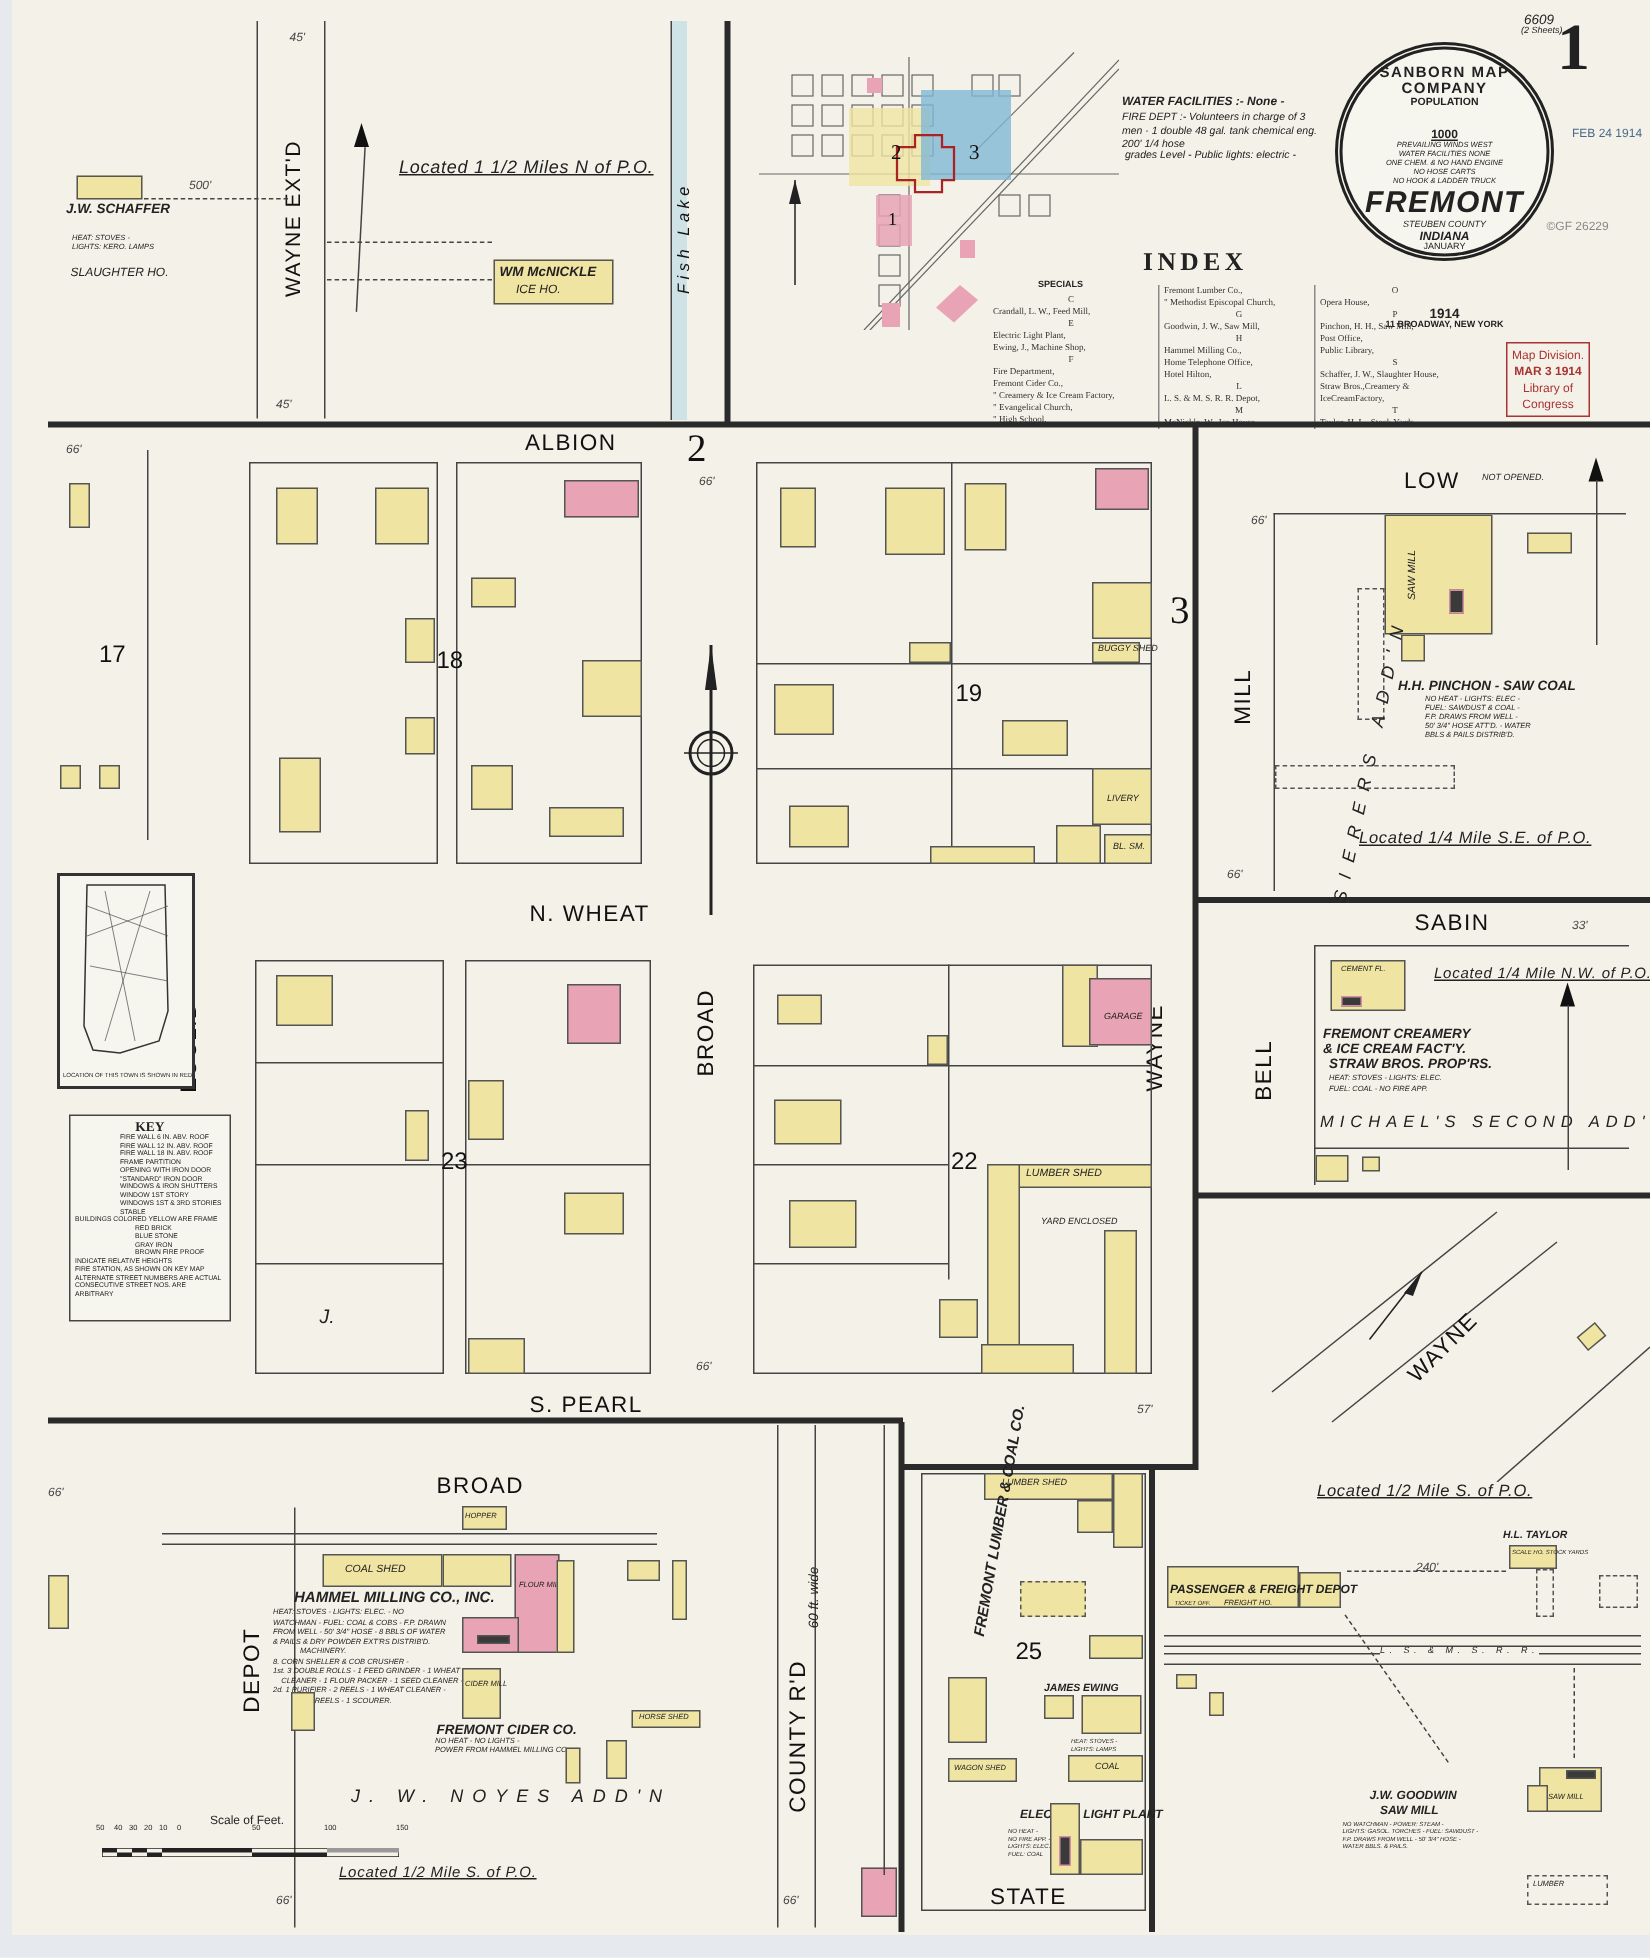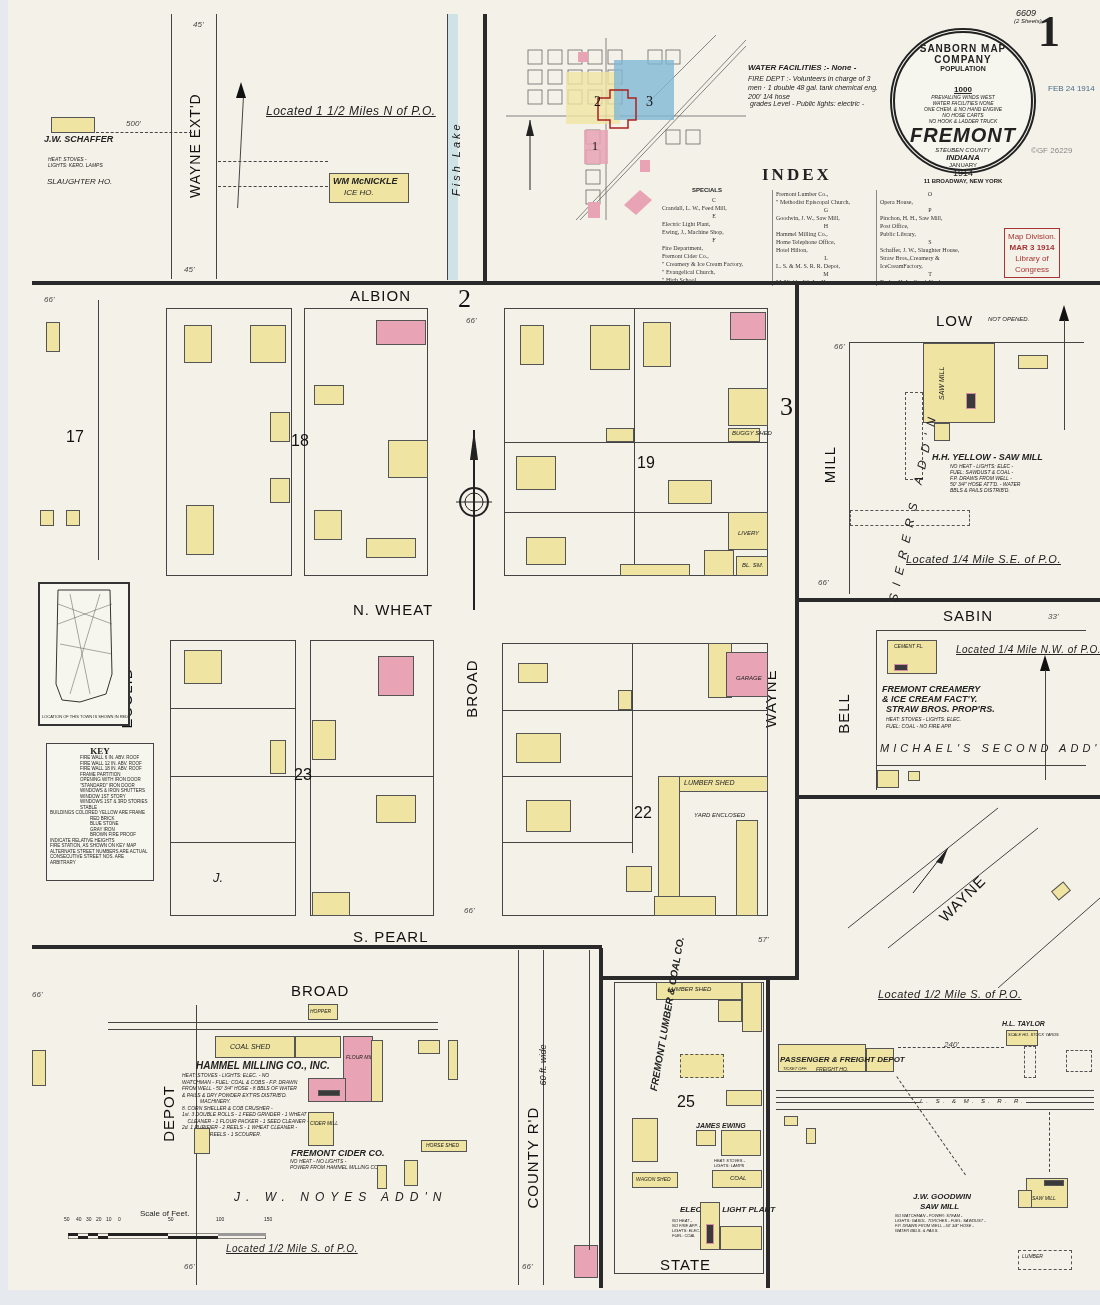--- a/index.html
+++ b/index.html
@@ -127,21 +127,21 @@
       <div>PREVAILING WINDS WEST</div>
       <div>WATER FACILITIES NONE</div>
       <div>ONE CHEM. &amp; NO HAND ENGINE</div>
       <div>NO HOSE CARTS</div>
       <div>NO HOOK &amp; LADDER TRUCK</div>
     </div>
     <div style="font-size:20px;font-weight:bold;font-style:italic;letter-spacing:1px;">FREMONT</div>
     <div style="font-size:6px;font-style:italic;">STEUBEN COUNTY</div>
     <div style="font-size:8px;font-weight:bold;font-style:italic;">INDIANA</div>
     <div style="font-size:6px;">JANUARY</div>
-    <div style="font-size:9px;font-weight:normal;">1914</div>
+    <div style="font-size:9px;font-weight:bold;margin-top:36px;">1914</div>
     <div style="font-size:6px;font-weight:bold;">11 BROADWAY, NEW YORK</div>
   </div>
   <div class="lbl" style="left:1008px;top:8px;font-size:9px;">6609</div>
   <div class="lbl" style="left:1006px;top:18px;font-size:6px;">(2 Sheets)</div>
   <div class="abs" style="left:1030px;top:6px;font-family:'Liberation Serif',serif;font-weight:bold;font-size:44px;">1</div>
   <div class="abs" style="left:1040px;top:84px;font-size:8px;color:#4a6a8a;">FEB 24 1914</div>
   <div class="abs" style="left:1023px;top:146px;font-size:8px;color:#888;">©GF 26229</div>
 
   <div class="abs" style="left:754px;top:165px;font-family:'Liberation Serif',serif;font-weight:bold;font-size:17px;letter-spacing:3px;">INDEX</div>
   <div class="abs" style="left:684px;top:187px;font-size:6px;font-weight:bold;">SPECIALS</div>
@@ -270,21 +270,21 @@
   <div class="bld" style="left:304px;top:720px;width:24px;height:40px;"></div>
   <div class="bld" style="left:368px;top:795px;width:40px;height:28px;"></div>
   <div class="bld x" style="left:304px;top:892px;width:38px;height:24px;"></div>
   <div class="lbl" style="left:205px;top:870px;font-size:13px;">J.</div>
 
   <div class="block" style="left:494px;top:643px;width:266px;height:273px;"></div>
   <div class="line-v" style="left:624px;top:643px;height:210px;"></div>
   <div class="line-h" style="left:494px;top:710px;width:266px;"></div>
   <div class="line-h" style="left:494px;top:776px;width:130px;"></div>
   <div class="line-h" style="left:494px;top:842px;width:130px;"></div>
-  <div class="blockno" style="left:626px;top:804px;">22</div>
+  <div class="blockno" style="left:626px;top:766px;">22</div>
   <div class="bld" style="left:510px;top:663px;width:30px;height:20px;"></div>
   <div class="bld x" style="left:610px;top:690px;width:14px;height:20px;"></div>
   <div class="bld" style="left:508px;top:733px;width:45px;height:30px;"></div>
   <div class="bld" style="left:518px;top:800px;width:45px;height:32px;"></div>
   <div class="bld" style="left:700px;top:643px;width:24px;height:55px;"></div>
   <div class="bld brick" style="left:718px;top:652px;width:42px;height:45px;"></div>
   <div class="lbl" style="left:728px;top:675px;font-size:6px;">GARAGE</div>
   <div class="bld" style="left:650px;top:776px;width:110px;height:16px;"></div>
   <div class="lbl" style="left:676px;top:779px;font-size:7px;">LUMBER SHED</div>
   <div class="bld" style="left:650px;top:776px;width:22px;height:140px;"></div>
@@ -298,21 +298,21 @@
   <div class="line-h" style="left:841px;top:342px;width:235px;"></div>
   <div class="line-v" style="left:841px;top:342px;height:252px;"></div>
   <div class="street v" style="left:796px;top:456px;width:50px;text-align:center;">MILL</div>
   <div class="bld" style="left:915px;top:343px;width:72px;height:80px;"></div>
   <div class="bld" style="left:926px;top:423px;width:16px;height:18px;"></div>
   <div class="bld brick" style="left:958px;top:393px;width:10px;height:16px;background:#3a3a3a;border-color:#d58fa5;"></div>
   <div class="lbl" style="left:930px;top:370px;font-size:7px;transform:rotate(-90deg);transform-origin:left top;top:400px;">SAW MILL</div>
   <div class="bld" style="left:1010px;top:355px;width:30px;height:14px;"></div>
   <div class="bld dash" style="left:897px;top:392px;width:18px;height:88px;"></div>
   <div class="bld dash" style="left:842px;top:510px;width:120px;height:16px;"></div>
-  <div class="lbl b" style="left:924px;top:452px;font-size:9px;">H.H. YELLOW - SAW MILL</div>
+  <div class="lbl b" style="left:924px;top:452px;font-size:9px;">H.H. PINCHON - SAW COAL</div>
   <div class="notes" style="left:942px;top:463px;font-size:5px;line-height:6px;">NO HEAT - LIGHTS: ELEC -
 FUEL: SAWDUST &amp; COAL -
 F.P. DRAWS FROM WELL -
 50' 3/4" HOSE ATT'D. - WATER
 BBLS &amp; PAILS DISTRIB'D.</div>
   <div class="loc" style="left:898px;top:553px;font-size:11px;">Located 1/4 Mile S.E. of P.O.</div>
   <div class="lbl" style="left:878px;top:420px;font-size:12px;letter-spacing:8px;transform:rotate(-78deg);transform-origin:left top;top:600px;">SIERERS ADD'N</div>
   <div class="arrow-n" style="left:1051px;top:305px;"></div>
   <div class="line-v" style="left:1056px;top:320px;height:110px;"></div>
 

